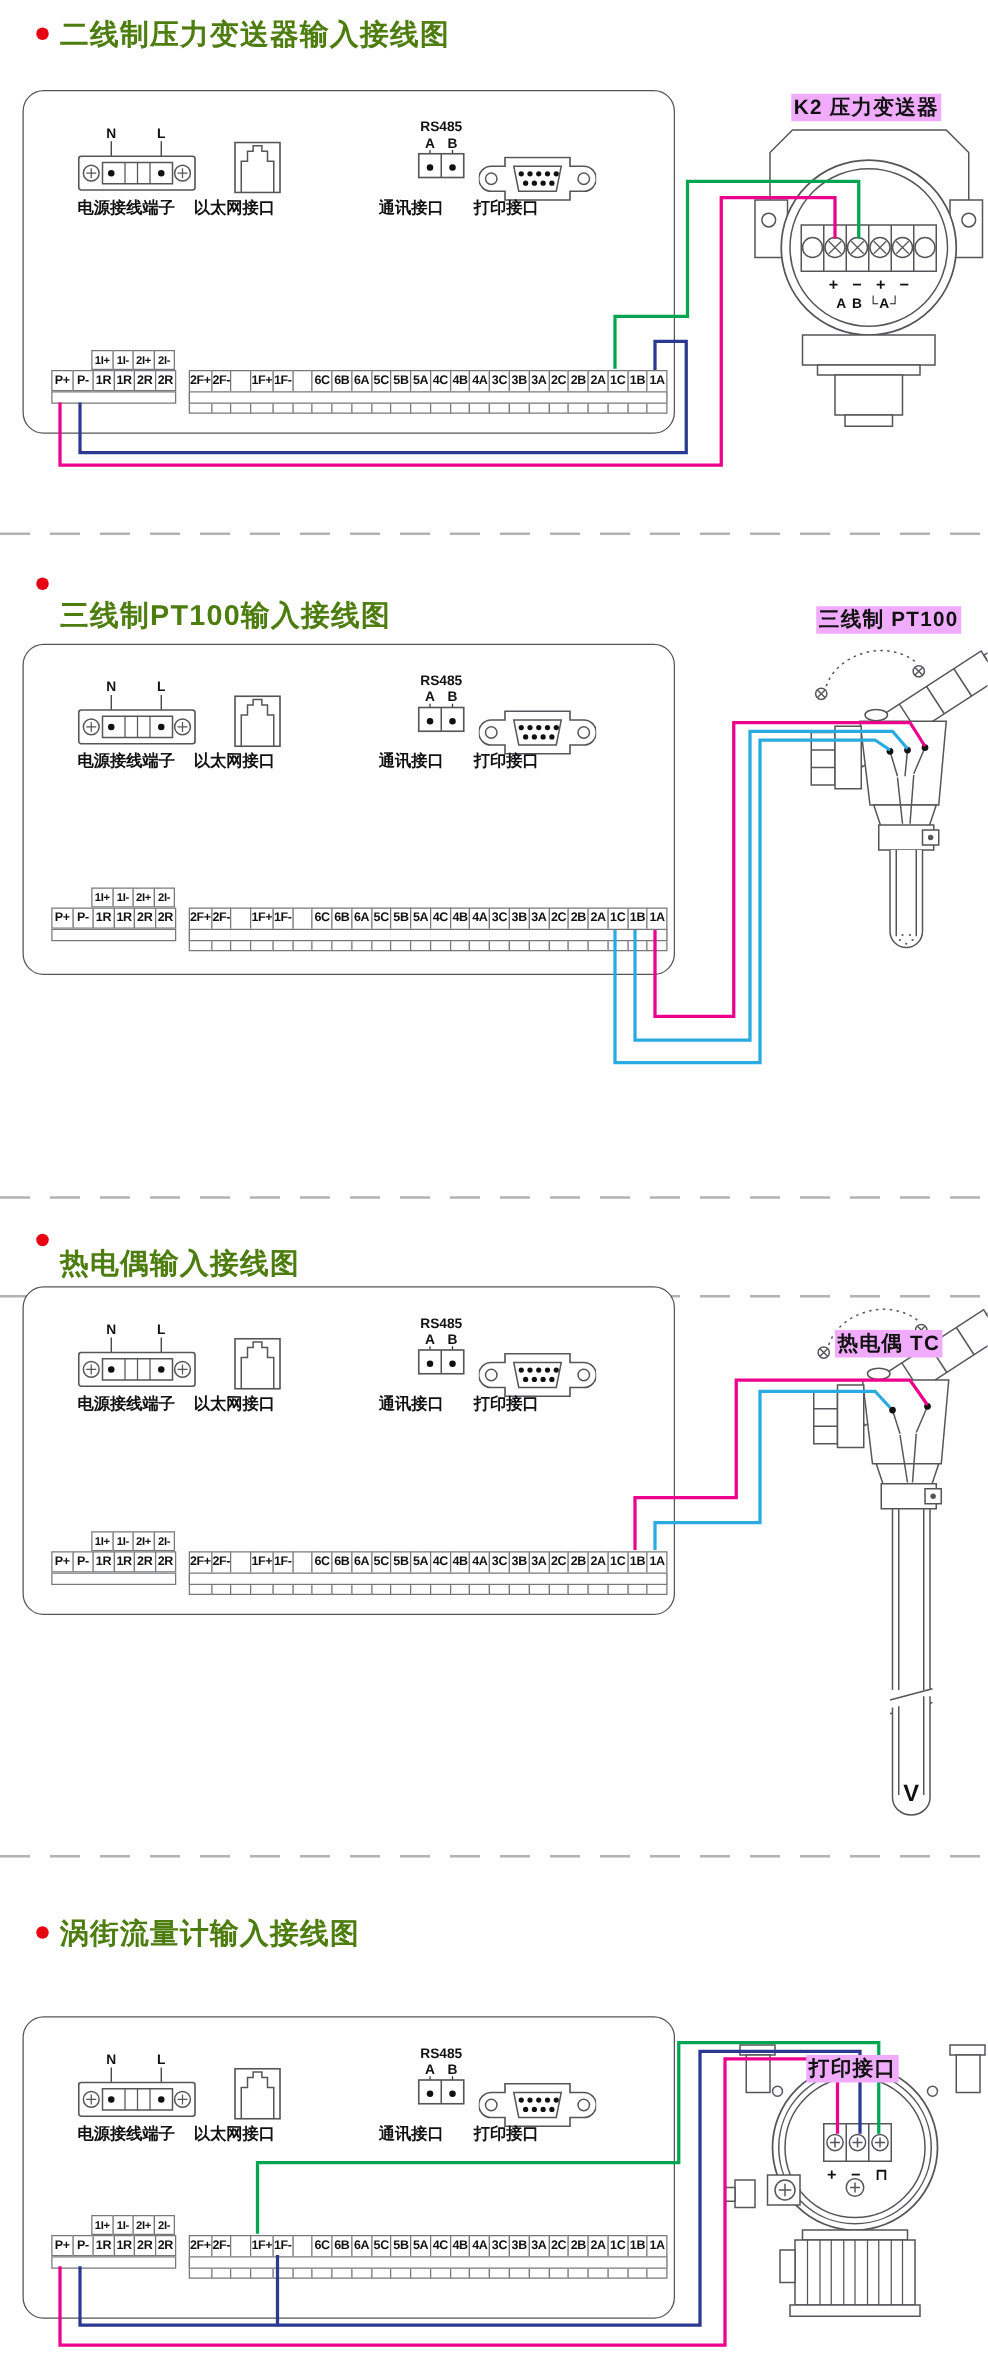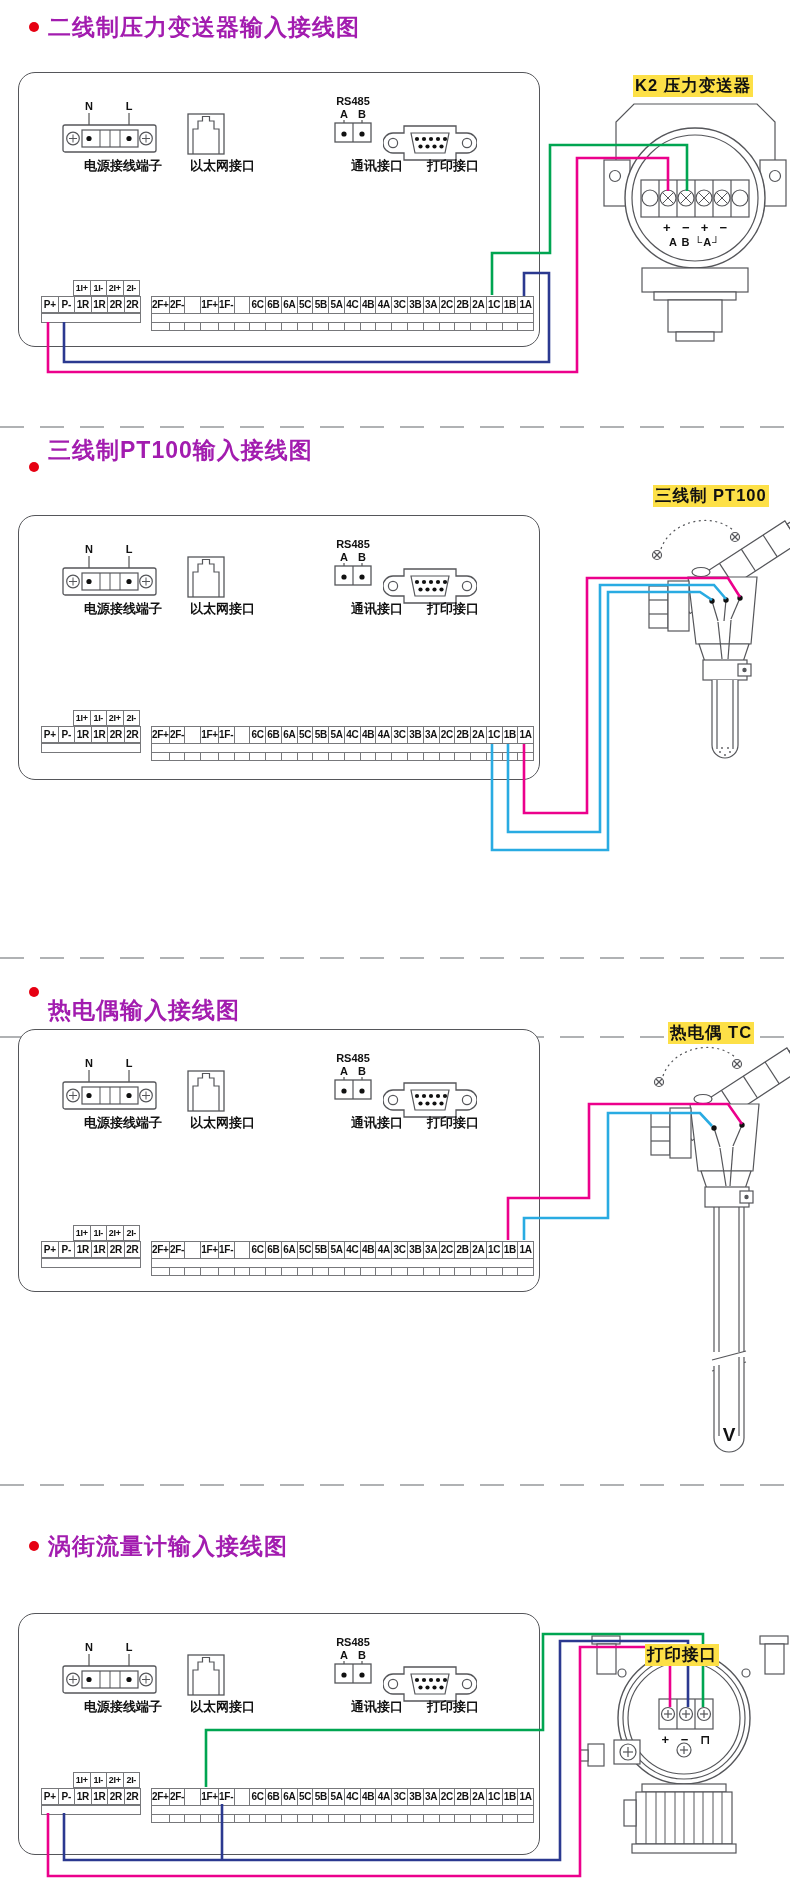--- a/index.html
+++ b/index.html
@@ -1,68 +1,68 @@
 <!DOCTYPE html>
 <html><head>
 <meta charset="utf-8">
 <style>
   html,body{margin:0;padding:0;background:#fff;}
   body{position:relative;width:790px;height:1886px;overflow:hidden;
        font-family:"Liberation Sans","DejaVu Sans",sans-serif;color:#111;}
   .sep{position:absolute;left:0;width:790px;height:2px;z-index:0;
        background:repeating-linear-gradient(90deg,#b0b2b4 0 24px,transparent 24px 40px);}
-  .sec-title{position:absolute;left:48px;font-size:23px;font-weight:bold;color:#a21caf;
+  .sec-title{position:absolute;left:48px;font-size:23px;font-weight:bold;color:#4d7c0f;
        white-space:nowrap;z-index:3;letter-spacing:1px;}
   .bullet{position:absolute;left:29px;width:10px;height:10px;border-radius:50%;z-index:3;}
   .panel{position:absolute;left:18px;width:520px;background:#fff;border:1.6px solid #55565a;
        border-radius:17px;z-index:1;}
   
   .pc{position:absolute;}
-  .pc-label{position:absolute;top:84px;width:100px;text-align:right;
+  .pc-label{position:absolute;top:84px;width:100px;text-align:left;
        font-size:13px;font-weight:bold;white-space:nowrap;}
   .mini{display:block;}
   
   .strip-area{position:absolute;left:0;top:var(--strip-top);width:100%;height:30px;}
   .ts{position:absolute;display:flex;}
   .ts .cell{flex:1;border:1px solid #77787b;margin-left:-1px;background:#fff;
        font-weight:bold;font-size:9px;letter-spacing:-0.3px;line-height:15px;
        text-align:center;white-space:nowrap;color:#111;}
   .ts .cell:first-child{margin-left:0;}
   .ts-upper{left:54px;top:-16px;width:67px;height:16px;}
   .ts-left{left:22px;top:0;width:100px;height:17px;}
   .ts-right{left:132px;top:0;width:383px;height:35px;}
   .ts-left .cell,.ts-right .cell{line-height:16px;font-size:10px;}
   .lip{position:absolute;height:8px;border:1px solid #77787b;background:#fff;}
   .lip-left{left:22px;top:17px;width:98px;}
   .lip-right{left:132px;top:17px;width:381px;}
   .art{position:absolute;left:0;top:0;z-index:2;pointer-events:none;}
   .device-label{position:absolute;font-size:16.5px;font-weight:bold;letter-spacing:1px;
-       background:#fde047;padding:0 2px;white-space:nowrap;z-index:3;}
+       background:#f0abfc;padding:0 2px;white-space:nowrap;z-index:3;}
   svg text{font-family:"Liberation Sans","DejaVu Sans",sans-serif;}
 </style>
 </head>
 <body>
 
 <div class="sep" style="top:426px"></div>
 <div class="sep" style="top:957px"></div>
 <div class="sep" style="top:1036px;z-index:0"></div>
 <div class="sep" style="top:1484px"></div>
 
 <span class="bullet" style="top: 22px; background: rgb(230, 0, 18);" title="二线制压力变送器输入接线图"></span>
 <div class="sec-title" style="top:12px">二线制压力变送器输入接线图</div>
 <span class="bullet" style="top: 462px; background: rgb(230, 0, 18);"></span>
-<div class="sec-title" style="top:435px">三线制PT100输入接线图</div>
+<div class="sec-title" style="top:477px">三线制PT100输入接线图</div>
 <span class="bullet" style="top: 987px; background: rgb(230, 0, 18);"></span>
 <div class="sec-title" style="top:995px">热电偶输入接线图</div>
 <span class="bullet" style="top: 1541px; background: rgb(230, 0, 18);"></span>
 <div class="sec-title" style="top:1531px">涡街流量计输入接线图</div>
 
 <div class="device-label" style="left:633px;top:75px">K2 压力变送器</div>
 <div class="device-label" style="left:653px;top:485px">三线制 PT100</div>
-<div class="device-label" style="left:668px;top:1022px">热电偶 TC</div>
+<div class="device-label" style="left:668px;top:1064px">热电偶 TC</div>
 <div class="device-label" style="left:645px;top:1644px">打印接口</div>
 
 <div class="panel" style="top:72px;height:273px;--strip-top:223px">
 
   <svg class="pc mini" style="left:43px;top:26px" width="96" height="56" viewBox="0 0 96 56">
     <text x="27" y="11" font-size="11" font-weight="bold" text-anchor="middle" fill="#111">N</text>
     <text x="67" y="11" font-size="11" font-weight="bold" text-anchor="middle" fill="#111">L</text>
     <line x1="27" y1="14" x2="27" y2="36" stroke="#333" stroke-width="1"></line>
     <line x1="67" y1="14" x2="67" y2="36" stroke="#333" stroke-width="1"></line>
     <rect x="1" y="26" width="93" height="27" rx="2" fill="#fff" stroke="#55565a" stroke-width="1.3"></rect>

